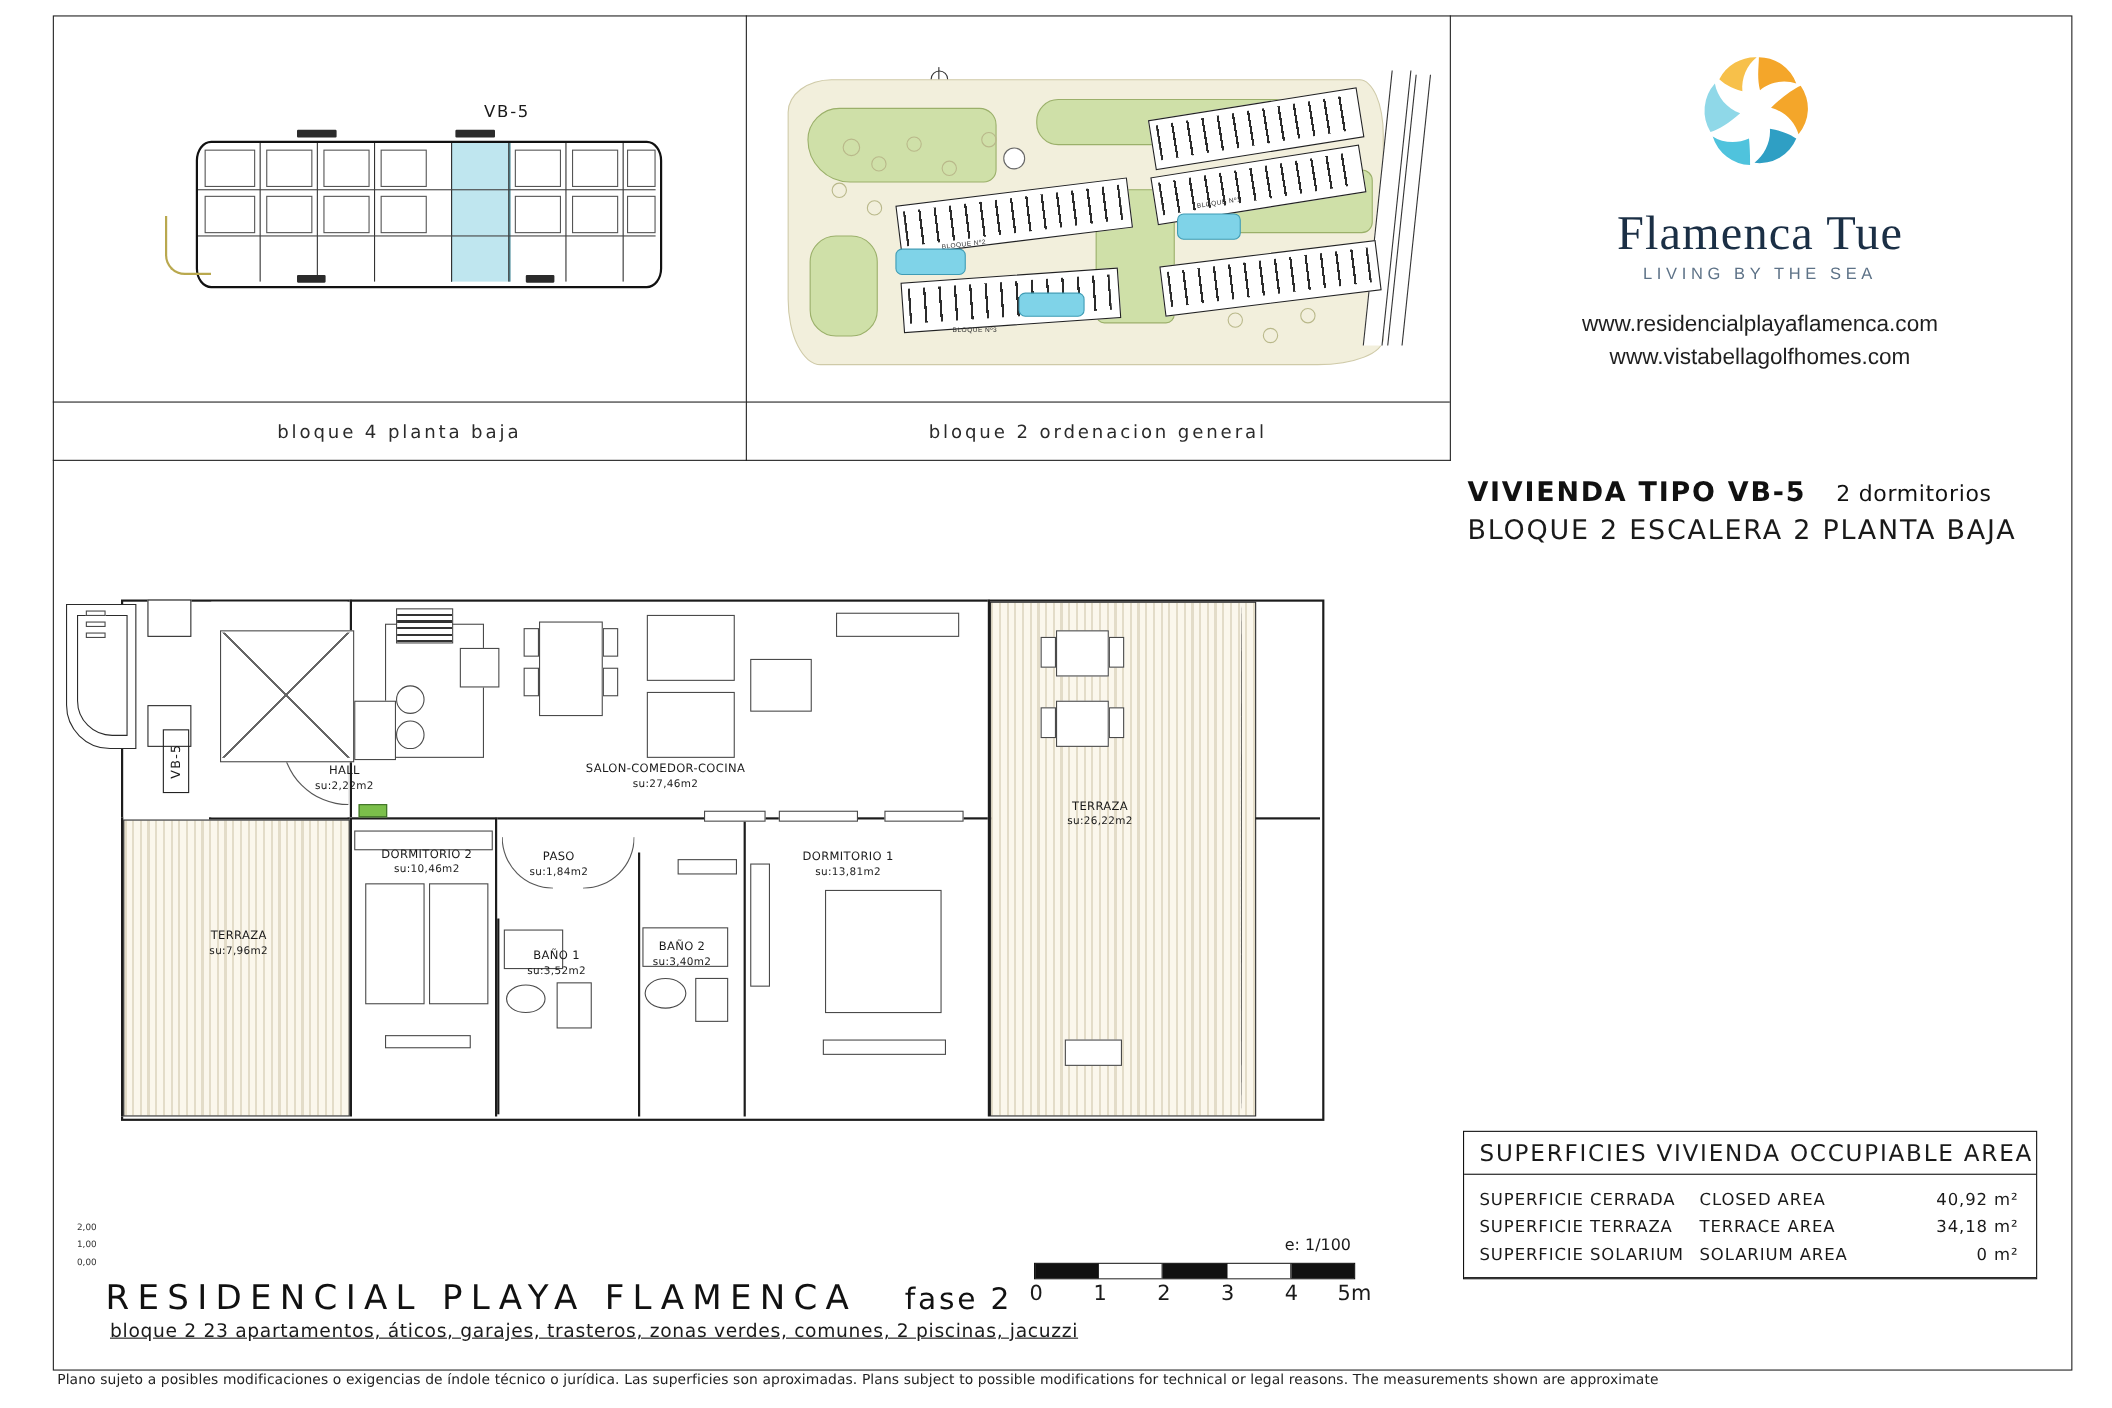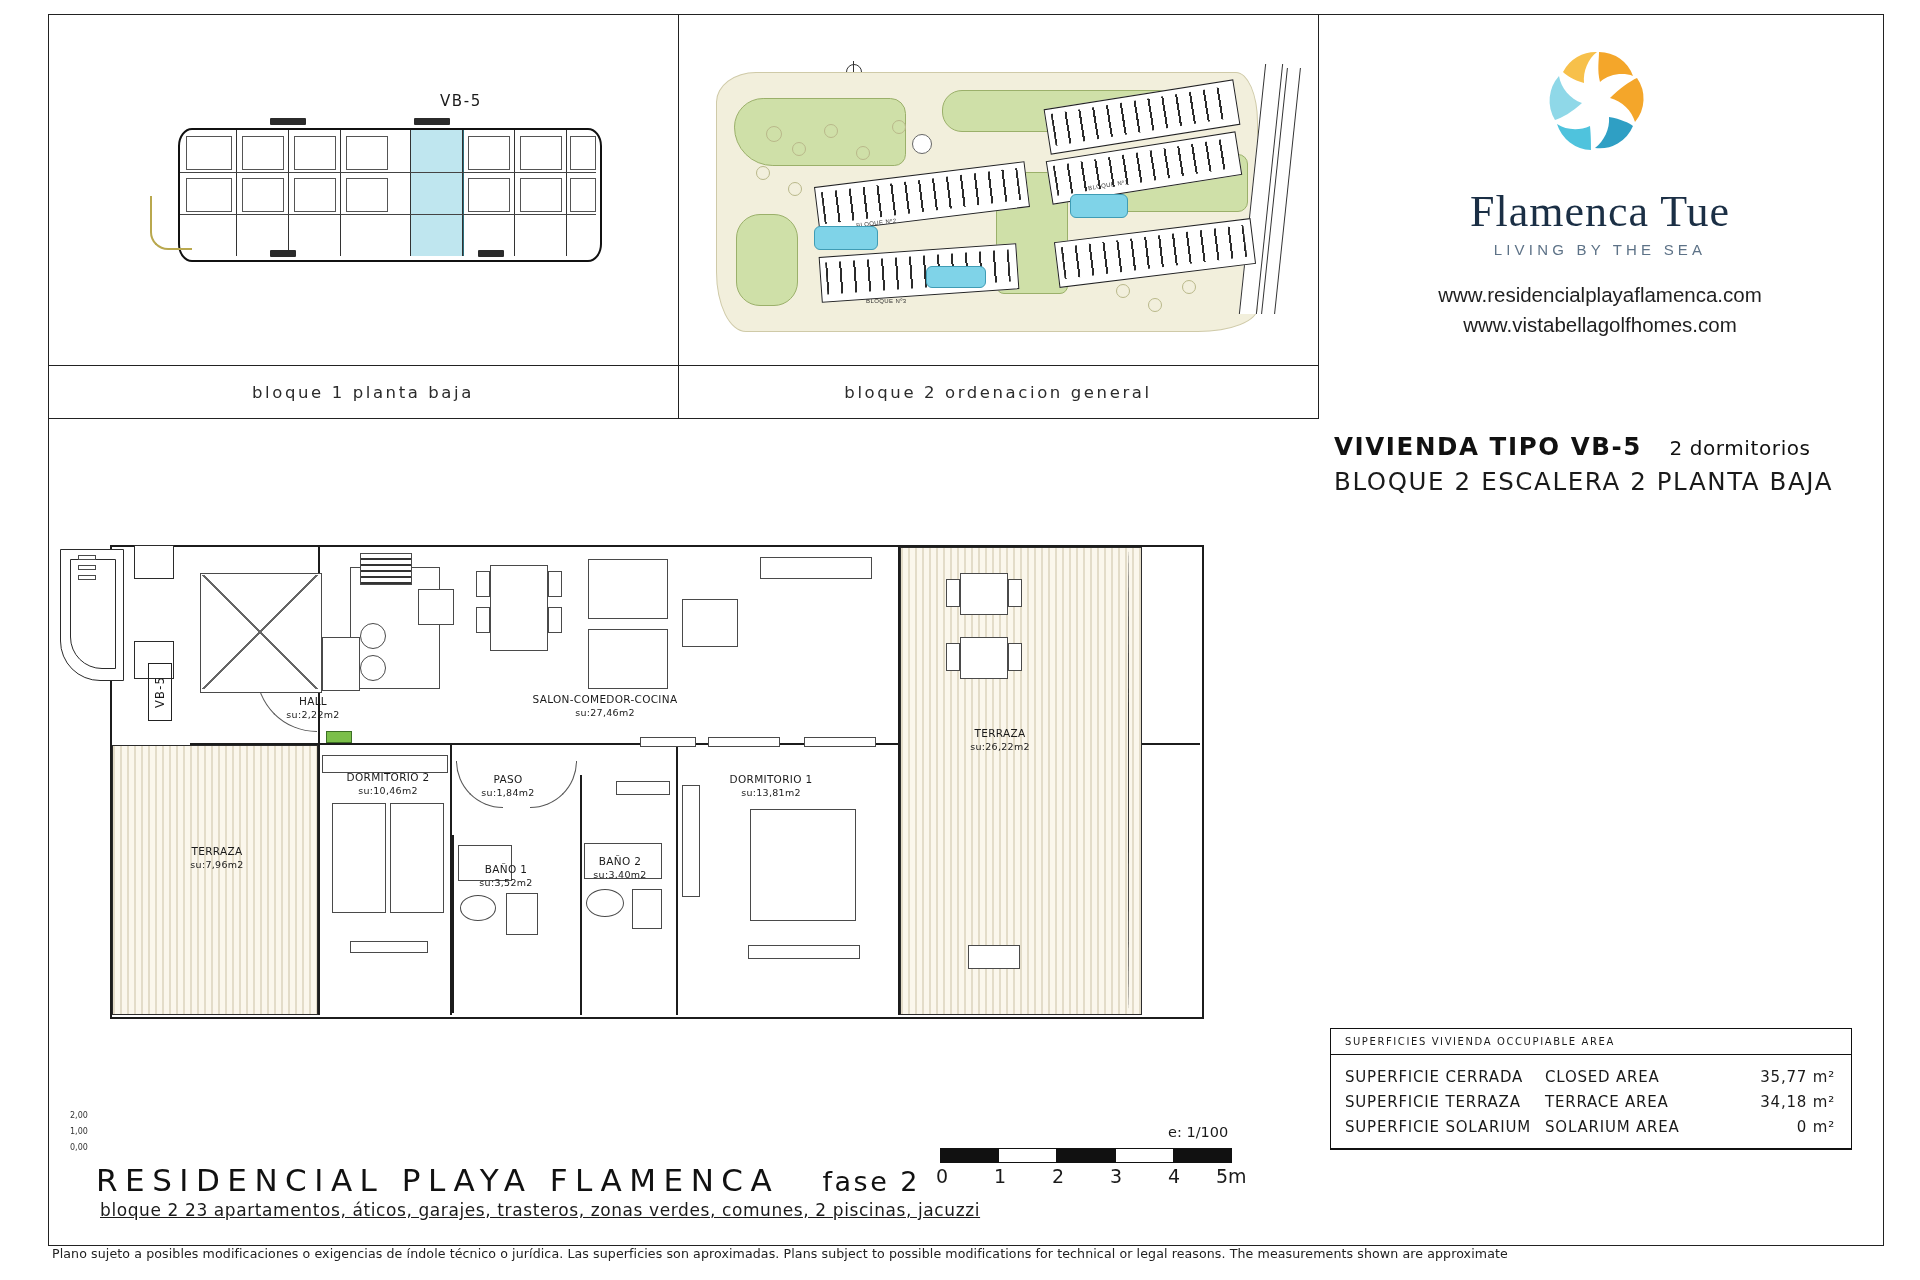--- a/index.html
+++ b/index.html
@@ -76,21 +76,21 @@
   .scalenums span{position:absolute;font-size:19px;font-family:"DejaVu Sans",sans-serif;}
   .escala{position:absolute;left:1168px;top:1124px;font-size:14.5px;font-family:"DejaVu Sans",sans-serif;}
 
   
   .bigtitle{position:absolute;left:96px;top:1162px;font-size:31px;letter-spacing:7.5px;color:#111;font-family:"DejaVu Sans",sans-serif;}
   .subtitle{position:absolute;left:100px;top:1200px;font-size:17px;letter-spacing:.6px;color:#1a1a1a;font-family:"DejaVu Sans",sans-serif;text-decoration:underline;}
   .disclaimer{position:absolute;left:52px;top:1246px;width:1830px;font-size:12.6px;color:#222;font-family:"DejaVu Sans",sans-serif;letter-spacing:.1px;}
 
   
   .areas{position:absolute;left:1330px;top:1028px;width:520px;border:1.4px solid #111;}
-  .areas .hd{border-bottom:1.4px solid #111;padding:7px 0 7px 14px;font-size:10px;letter-spacing:1.6px;font-family:"DejaVu Sans",sans-serif;}
+  .areas .hd{border-bottom:1.4px solid #111;padding:7px 0 7px 14px;font-size:21px;letter-spacing:1.6px;font-family:"DejaVu Sans",sans-serif;}
   .areas .body{padding:9px 0 9px 0;border-bottom:1.4px solid #111;}
   .arow{display:flex;font-size:15px;letter-spacing:.8px;padding:3.5px 0;font-family:"DejaVu Sans",sans-serif;}
   .arow .c1{width:200px;padding-left:14px;}
   .arow .c2{width:178px;}
   .arow .c3{flex:1;text-align:right;padding-right:16px;}
   .total{display:flex;font-size:15px;letter-spacing:.8px;padding:9px 0;font-family:"DejaVu Sans",sans-serif;}
   .total .c1{width:378px;padding-left:14px;}
   .total .c3{flex:1;text-align:right;padding-right:16px;}
 
   .dim-left{position:absolute;left:8px;top:560px;width:60px;height:110px;}
@@ -130,21 +130,21 @@
       <div class="box" style="left:342px;top:26px;width:40px;height:32px;"></div>
       <div class="box" style="left:342px;top:68px;width:40px;height:32px;"></div>
       <div class="box" style="left:392px;top:26px;width:24px;height:32px;"></div>
       <div class="box" style="left:392px;top:68px;width:24px;height:32px;"></div>
       <div class="dark" style="left:92px;top:8px;width:36px;"></div>
       <div class="dark" style="left:236px;top:8px;width:36px;"></div>
       <div class="dark" style="left:92px;top:140px;width:26px;"></div>
       <div class="dark" style="left:300px;top:140px;width:26px;"></div>
     </div>
     <div class="panel-cap">
-      <span>bloque 1 planta baja</span>
+      <span>bloque 4 planta baja</span>
     </div>
   </div>
 
   <div class="panel-og">
     <div class="site">
       <div class="compass"></div>
       <div class="land"></div>
 
       <div class="green" style="left:38px;top:44px;width:170px;height:66px;border-radius:30px 16px 12px 40px;"></div>
       <div class="green" style="left:246px;top:36px;width:240px;height:40px;border-radius:20px;"></div>
@@ -380,21 +380,21 @@
   </div>
   <div class="subtitle">bloque 2   23 apartamentos, áticos, garajes, trasteros, zonas verdes, comunes, 2 piscinas, jacuzzi</div>
   <div class="disclaimer">Plano sujeto a posibles modificaciones o exigencias de índole técnico o jurídica. Las superficies son aproximadas. Plans subject to possible modifications for technical or legal reasons. The measurements shown are approximate</div>
 
   <div class="areas">
     <div class="hd">SUPERFICIES  VIVIENDA  OCCUPIABLE  AREA</div>
     <div class="body">
       <div class="arow">
         <div class="c1">SUPERFICIE  CERRADA</div>
         <div class="c2">CLOSED  AREA</div>
-        <div class="c3">35,77 m²</div>
+        <div class="c3">40,92 m²</div>
       </div>
       <div class="arow">
         <div class="c1">SUPERFICIE  TERRAZA</div>
         <div class="c2">TERRACE  AREA</div>
         <div class="c3">34,18 m²</div>
       </div>
       <div class="arow">
         <div class="c1">SUPERFICIE  SOLARIUM</div>
         <div class="c2">SOLARIUM  AREA</div>
         <div class="c3">0  m²</div>

